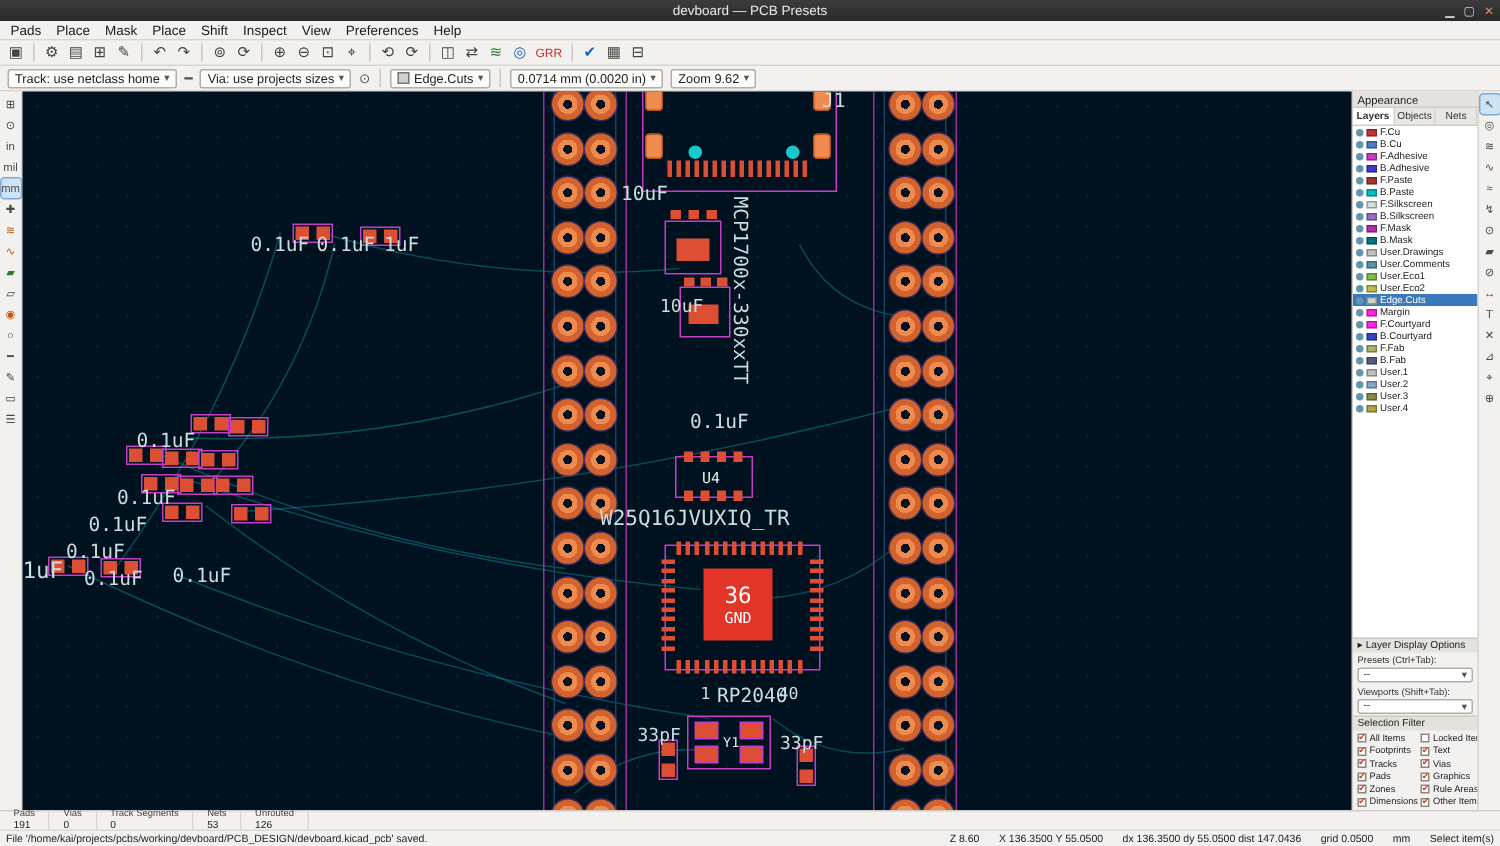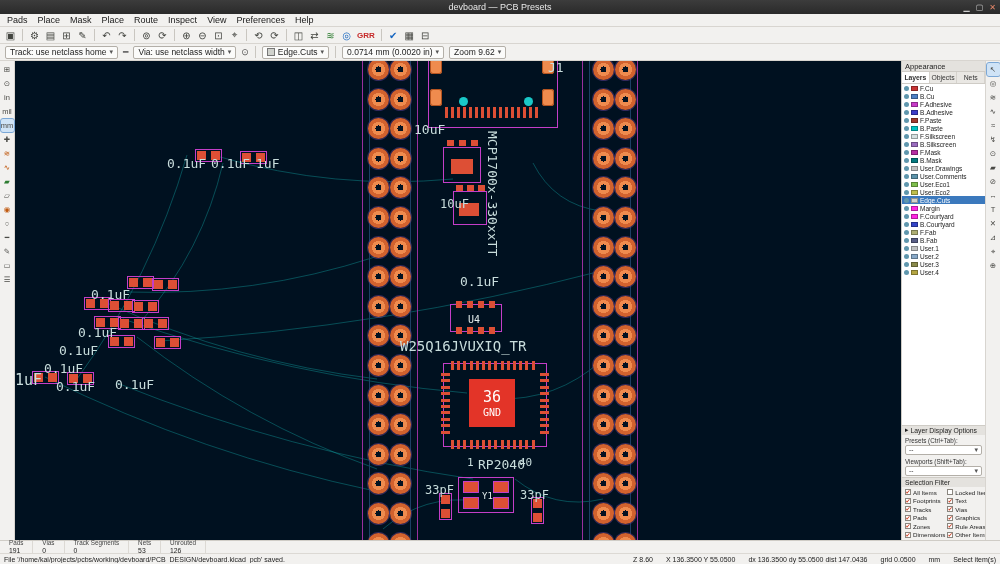--- a/index.html
+++ b/index.html
@@ -4,21 +4,21 @@
 <style>
 *{box-sizing:border-box;margin:0;padding:0}
 html,body{width:1000px;height:564px;overflow:hidden;font-family:"Liberation Sans",sans-serif;background:#d8d5d0}
 .titlebar{height:14px;background:linear-gradient(#3c3c3c,#2a2a2a);color:#e8e8e8;font-size:9px;display:flex;align-items:center;justify-content:center;position:relative}
 .wbtns{position:absolute;right:4px;top:0;height:100%;display:flex;align-items:center;gap:6px;font-size:8px;color:#cfcfcf}
 .wbtns .close{color:#e8886a}
 .menubar{height:13px;background:#f2f1ef;display:flex;align-items:center;font-size:9px;color:#1a1a1a;border-bottom:1px solid #d8d5d0;padding-left:2px}
 .menubar span{padding:0 5px;cursor:default}
 .toolbar{height:17px;background:#f2f1ef;display:flex;align-items:center;gap:1px;padding:0 3px;border-bottom:1px solid #d8d5d0}
 .tbtn{min-width:15px;height:14px;display:flex;align-items:center;justify-content:center;color:#42443f;font-size:10px;border-radius:2px}
-.tbtn.wide{font-weight:bold;font-size:8px;padding:0 2px}
+.tbtn.wide{font-weight:normal;font-size:8px;padding:0 2px}
 .tsep{width:1px;height:12px;background:#c9c6c0;margin:0 3px}
 .tsel{height:13px;background:#fbfbfa;border:1px solid #b3afa8;border-radius:2px;font-size:8.5px;display:flex;align-items:center;gap:3px;padding:0 4px;color:#222;margin:0 2px;white-space:nowrap}
 .car{font-size:7px;color:#555}
 .chip{width:8px;height:8px;border:1px solid #777;display:inline-block}
 .ticon{font-size:9px;color:#555;margin:0 2px}
 .main{display:flex;height:479px}
 .sidetb{width:15px;background:#f2f1ef;display:flex;flex-direction:column;align-items:center;padding-top:2px;gap:1px;border-right:1px solid #d8d5d0}
 .sidetb.right{border-left:1px solid #d8d5d0;border-right:none}
 .stbtn{width:13px;height:13px;font-size:7.5px;display:flex;align-items:center;justify-content:center;color:#4a4a46;border-radius:2px}
 .stbtn.active{background:#cfe3f6;outline:1px solid #7aa7d6}
@@ -76,21 +76,21 @@
     <span>▢</span>
     <span class="close">✕</span>
   </span>
 </div>
 
 <div class="menubar" id="menubar">
     <span>Pads</span>
     <span>Place</span>
     <span>Mask</span>
     <span>Place</span>
-    <span>Route</span>
+    <span>Shift</span>
     <span>Inspect</span>
     <span>View</span>
     <span>Preferences</span>
     <span>Help</span>
   </div>
 
 <div class="toolbar" id="toolbar-main">
     <div class="tbtn">▣</div>
     <div class="tsep"></div>
     <div class="tbtn">⚙</div>
@@ -123,21 +123,21 @@
     <div class="tbtn">⊟</div>
   </div>
 
 <div class="toolbar">
   <span class="tsel">
     <span>Track: use netclass home</span>
       <span class="car">▾</span>
   </span>
   <span class="ticon">━</span>
   <span class="tsel">
-    <span>Via: use netclass width</span>
+    <span>Via: use projects sizes</span>
       <span class="car">▾</span>
   </span>
   <span class="ticon">⊙</span>
   <span class="tsep"></span>
   <span class="tsel">
     <span class="chip" id="layer-chip" style="background: rgb(208, 210, 205);"></span>
     <span>Edge.Cuts</span>
       <span class="car">▾</span>
   </span>
   <span class="tsep"></span>

